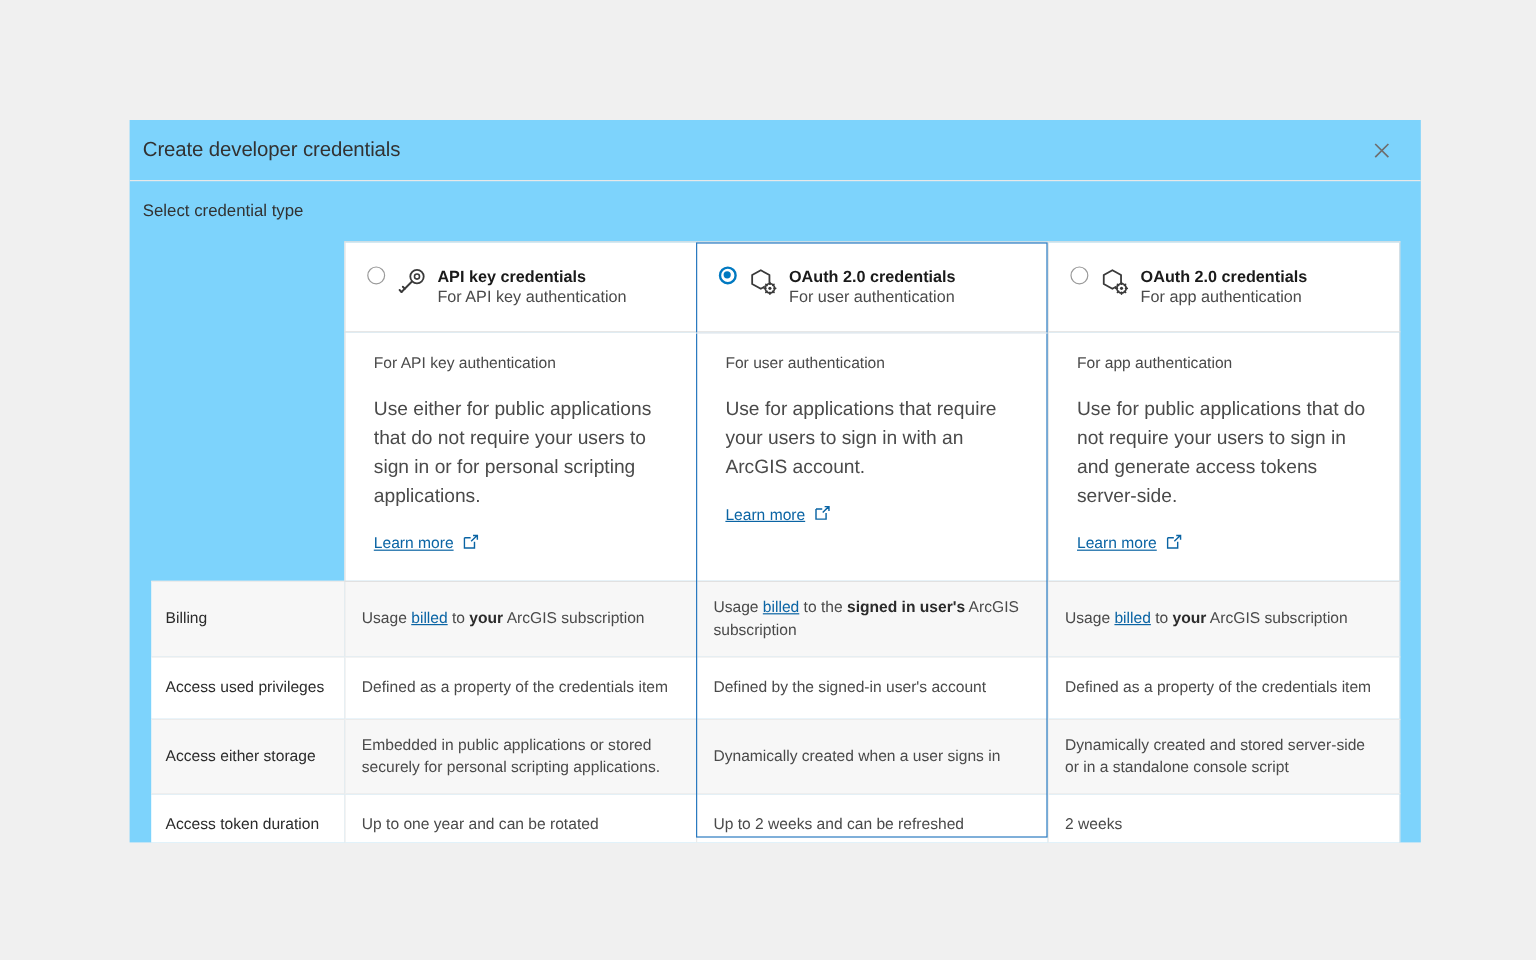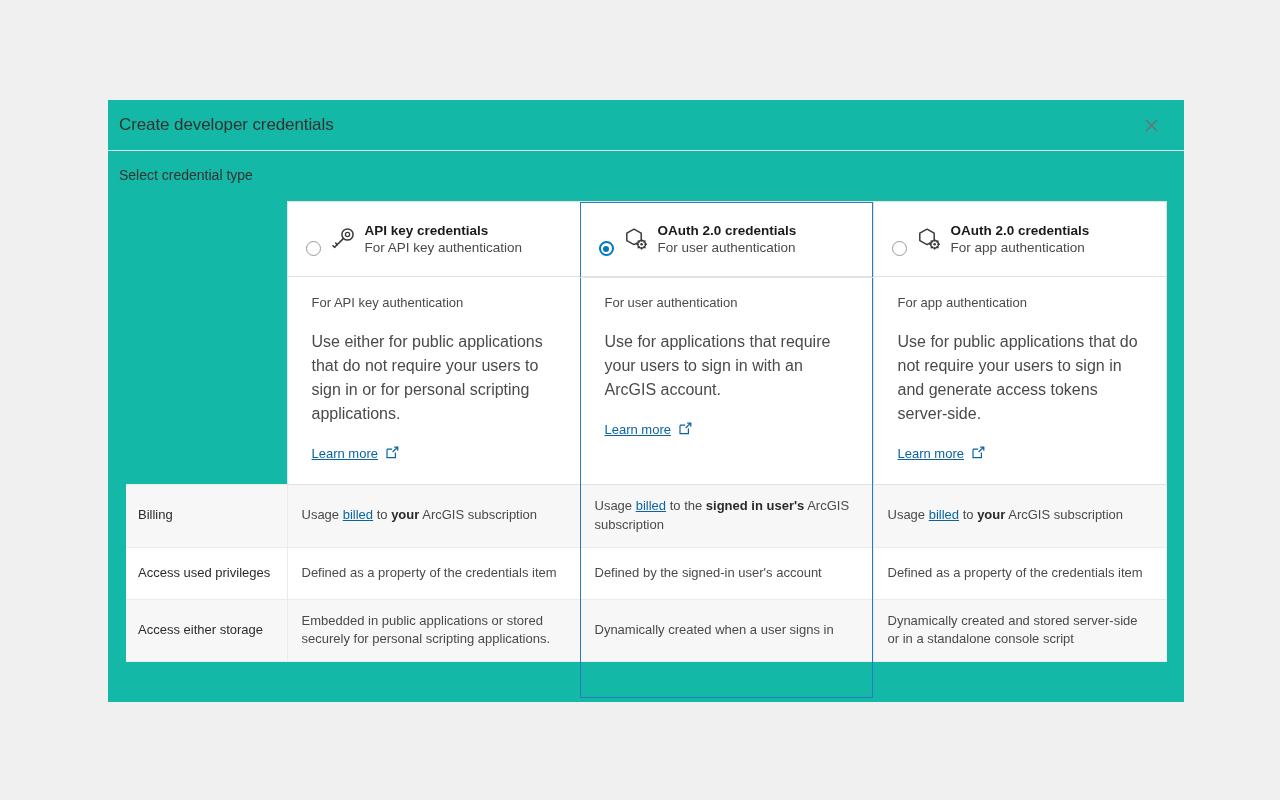--- a/index.html
+++ b/index.html
@@ -8,21 +8,21 @@
     width: 1280px; height: 800px;
     background: #f0f0f0;
     font-family: "Liberation Sans", sans-serif;
     -webkit-font-smoothing: antialiased;
   }
 
   .dialog {
     position: absolute;
     left: 108px; top: 100px;
     width: 1076px; height: 602px;
-    background: #14b8a6;
+    background: #7dd3fc;
     overflow: hidden;
   }
 
   
   .dialog-header {
     height: 51px;
     border-bottom: 1px solid #e8e8e8;
     display: flex;
     align-items: center;
     padding: 0 11px 0 11px;
@@ -76,21 +76,21 @@
   .opt-head {
     height: 75px;
     vertical-align: middle;
     padding: 0 18px;
     border: 1px solid #e1e1e1;
     background: #fff;
   }
   .opt-head.blank { border: none; background: transparent; }
   .opt-head-inner {
     display: flex;
-    align-items: flex-end;
+    align-items: flex-start;
     gap: 9px;
   }
   .radio {
     width: 15px; height: 15px;
     border: 1px solid #9a9a9a;
     border-radius: 50%;
     background: #fff;
     flex: 0 0 auto;
     position: relative;
     cursor: pointer;
@@ -361,20 +361,26 @@
           <td>Defined as a property of the credentials item</td>
         </tr>
 
         <tr class="data-row shaded h-2">
           <td class="row-label">Access either storage</td>
           <td class="cell-1">Embedded in public applications or stored securely for personal scripting applications.</td>
           <td>Dynamically created when a user signs in</td>
           <td>Dynamically created and stored server-side or in a standalone console script</td>
         </tr>
 
+        <tr class="data-row plain h-3">
+          <td class="row-label">Access token duration</td>
+          <td class="cell-1">Up to one year and can be rotated</td>
+          <td>Up to 2 weeks and can be refreshed</td>
+          <td>2 weeks</td>
+        </tr>
 
       </tbody>
     </table>
 
     <div class="sel-overlay" style="left: 472px; top: 0.5px; width: 293px; height: 496.141px;"></div>
     <div class="sel-overlay-inner-line" style="left: 472px; top: 75.5px; width: 293px;"></div>
   </div>
 
 </div>
 

